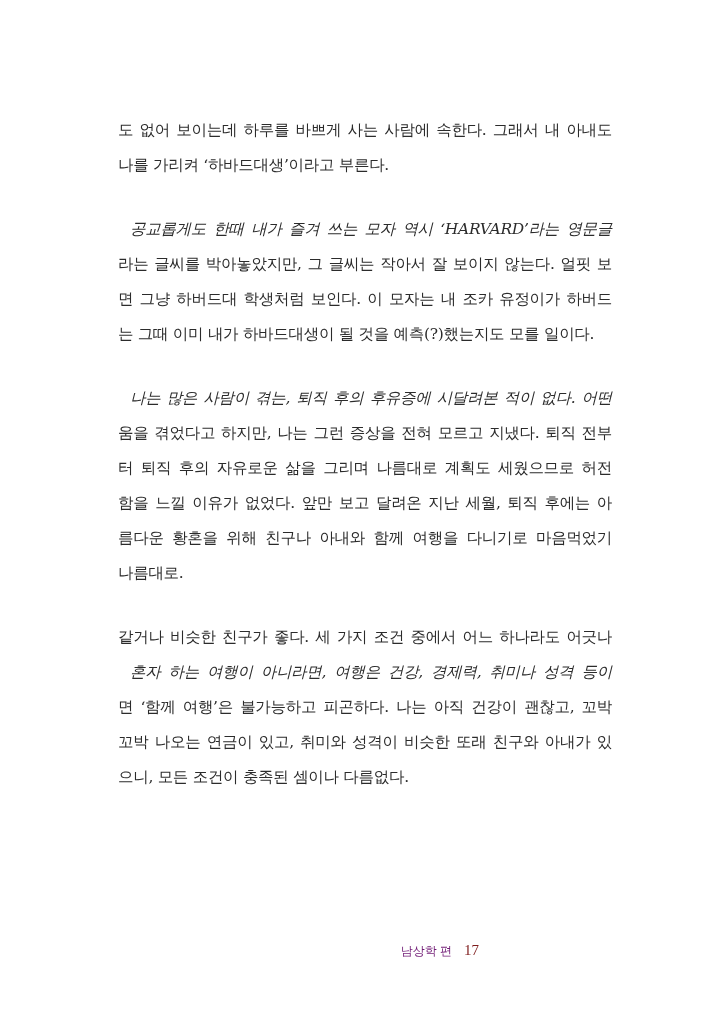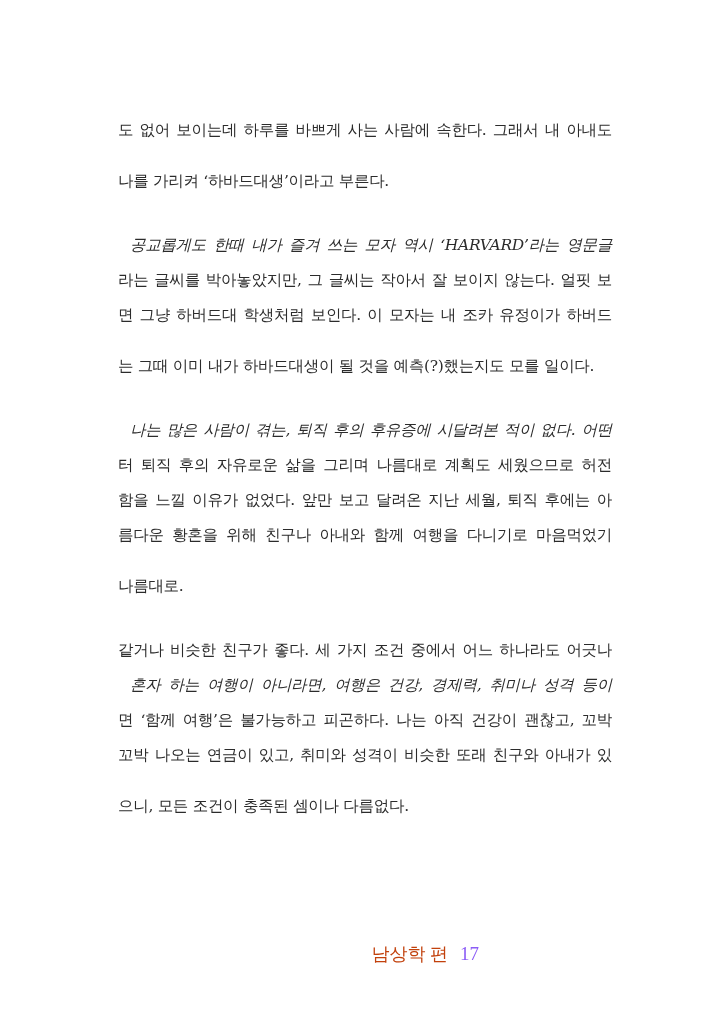--- a/index.html
+++ b/index.html
@@ -35,44 +35,43 @@
       height: 35px;
       line-height: 35px;
       font-size: 15.5px;
       white-space: nowrap;
       text-align: justify;
       text-align-last: justify;
       letter-spacing: -0.3px;
     }
     .line.last {
       text-align-last: left;
-      margin-top: 16px;
     }
     .line.indent {
       padding-left: 12px;
       font-style: italic;
     }
     .footer {
       position: absolute;
       right: 96px;
       top: 942px;
       display: flex;
       align-items: baseline;
       gap: 12px;
       color: #3a3a3a;
     }
     .running-head {
-      font-size: 18px;
-      font-family: Liberation Serif, serif;
-      color: #c2410c;
+      font-size: 12px;
+      font-family: Liberation Sans, sans-serif;
+      color: #701a75;
     }
     .page-number {
-      font-size: 19px;
+      font-size: 15px;
       font-family: "Liberation Serif", "DejaVu Serif", serif;
-      color: #8b5cf6;
+      color: #7f1d1d;
     }
   </style>
 </head>
 <body>
 
 <div class="page">
   <div class="body-text">
 
     <p class="para">
       <span class="line">도 없어 보이는데 하루를 바쁘게 사는 사람에 속한다. 그래서 내 아내도</span>
@@ -81,20 +80,21 @@
 
     <p class="para">
       <span class="line indent">공교롭게도 한때 내가 즐겨 쓰는 모자 역시 ‘HARVARD’라는 영문글</span>
       <span class="line">라는 글씨를 박아놓았지만, 그 글씨는 작아서 잘 보이지 않는다. 얼핏 보</span>
       <span class="line">면 그냥 하버드대 학생처럼 보인다. 이 모자는 내 조카 유정이가 하버드</span>
       <span class="line last">는 그때 이미 내가 하바드대생이 될 것을 예측(?)했는지도 모를 일이다.</span>
     </p>
 
     <p class="para">
       <span class="line indent">나는 많은 사람이 겪는, 퇴직 후의 후유증에 시달려본 적이 없다. 어떤</span>
+      <span class="line">움을 겪었다고 하지만, 나는 그런 증상을 전혀 모르고 지냈다. 퇴직 전부</span>
       <span class="line">터 퇴직 후의 자유로운 삶을 그리며 나름대로 계획도 세웠으므로 허전</span>
       <span class="line">함을 느낄 이유가 없었다. 앞만 보고 달려온 지난 세월, 퇴직 후에는 아</span>
       <span class="line">름다운 황혼을 위해 친구나 아내와 함께 여행을 다니기로 마음먹었기</span>
       <span class="line last">나름대로.</span>
     </p>
 
     <p class="para">
       <span class="line">같거나 비슷한 친구가 좋다. 세 가지 조건 중에서 어느 하나라도 어긋나</span>
       <span class="line indent">혼자 하는 여행이 아니라면, 여행은 건강, 경제력, 취미나 성격 등이</span>
       <span class="line">면 ‘함께 여행’은 불가능하고 피곤하다. 나는 아직 건강이 괜찮고, 꼬박</span>

